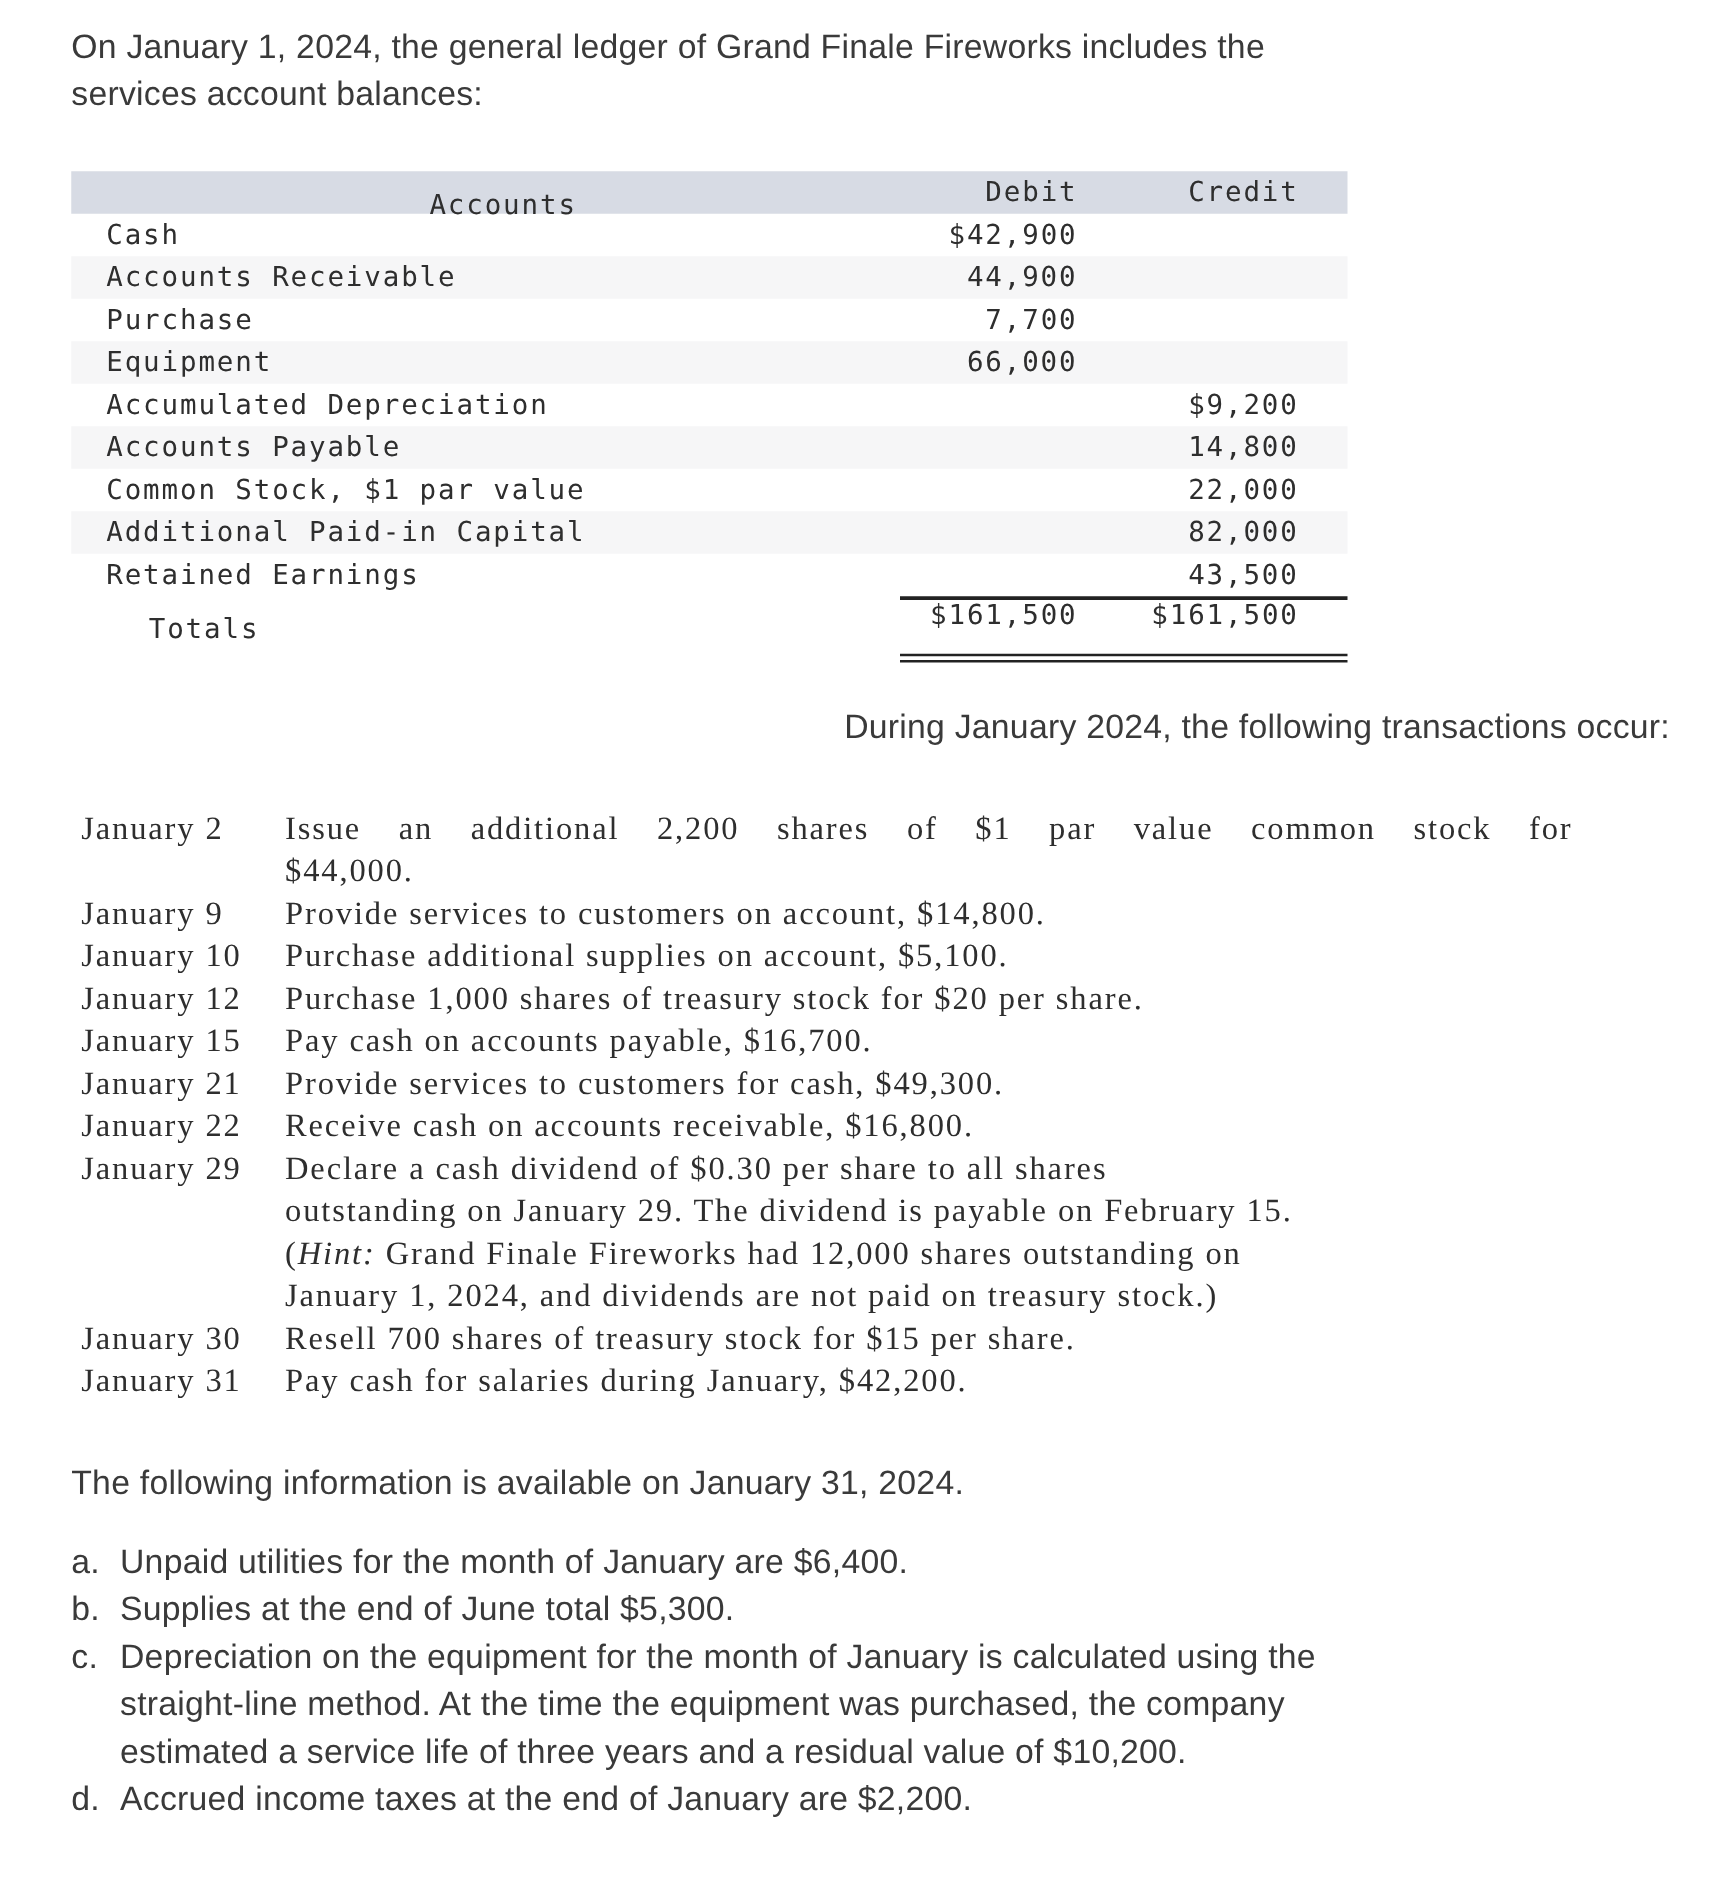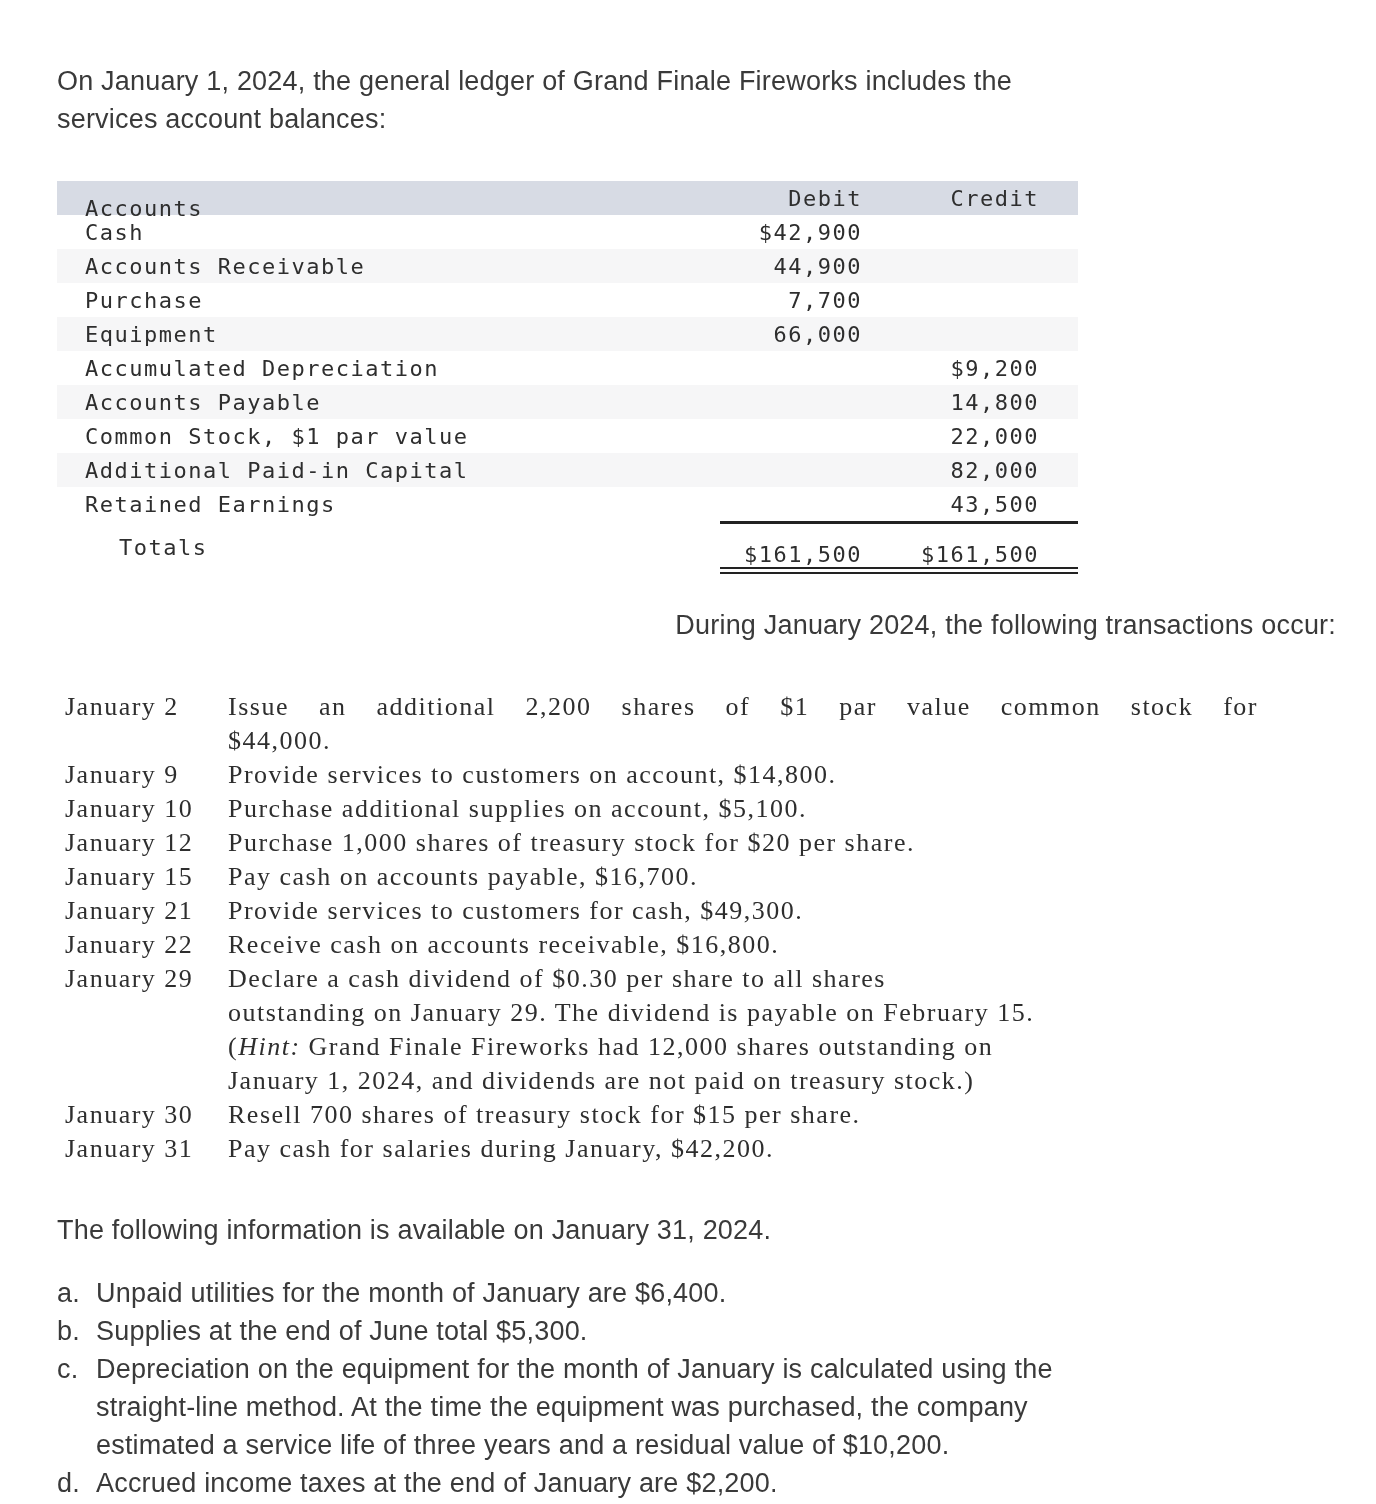--- a/index.html
+++ b/index.html
@@ -17,21 +17,20 @@
   .page {
     padding: 18px 40px 0 57px;
     box-sizing: border-box;
   }
   
   .para {
     font-size: 27px;
     line-height: 38px;
     color: var(--text, #3a3a3a);
     letter-spacing: 0.2px;
-    margin-top: 44px;
   }
   
   .ledger {
     margin-top: 43px;
     width: 1021px;
     font-family: "DejaVu Sans Mono", monospace;
     font-size: 22px;
     letter-spacing: 1.5px;
     color: var(--mono-text, #2e2e2e);
   }
@@ -43,21 +42,21 @@
   }
   .lrow.header { background: var(--header-bg, #d7dbe4); }
   .lrow.alt    { background: var(--row-alt-bg, #f6f6f7); }
   .c-acct {
     box-sizing: border-box;
     width: 663px;
     padding-left: 28px;
     white-space: nowrap;
   }
   .header .c-acct {
-    text-align: left;
+    text-align: center;
     margin-top: 20px;
   }
   .c-debit {
     box-sizing: border-box;
     width: 146px;
     text-align: right;
     padding-right: 4px;
     white-space: nowrap;
   }
   .c-credit {
@@ -69,21 +68,21 @@
   }
   .lrow.totals {
     height: 53px;
   }
   .totals .c-acct { padding-left: 62px; }
   .totals-amounts {
     box-sizing: border-box;
     width: 358px;
     height: 100%;
     display: flex;
-    align-items: flex-end;
+    align-items: flex-start;
     border-top: 3px solid var(--rule, #222);
     border-bottom: 7px double var(--rule, #222);
   }
   
   .tx-heading { margin-top: 32px; text-align: right; }
   .transactions {
     margin-top: 46px;
     padding-left: 8px;
     font-family: Liberation Serif, serif;
     font-size: 26px;

